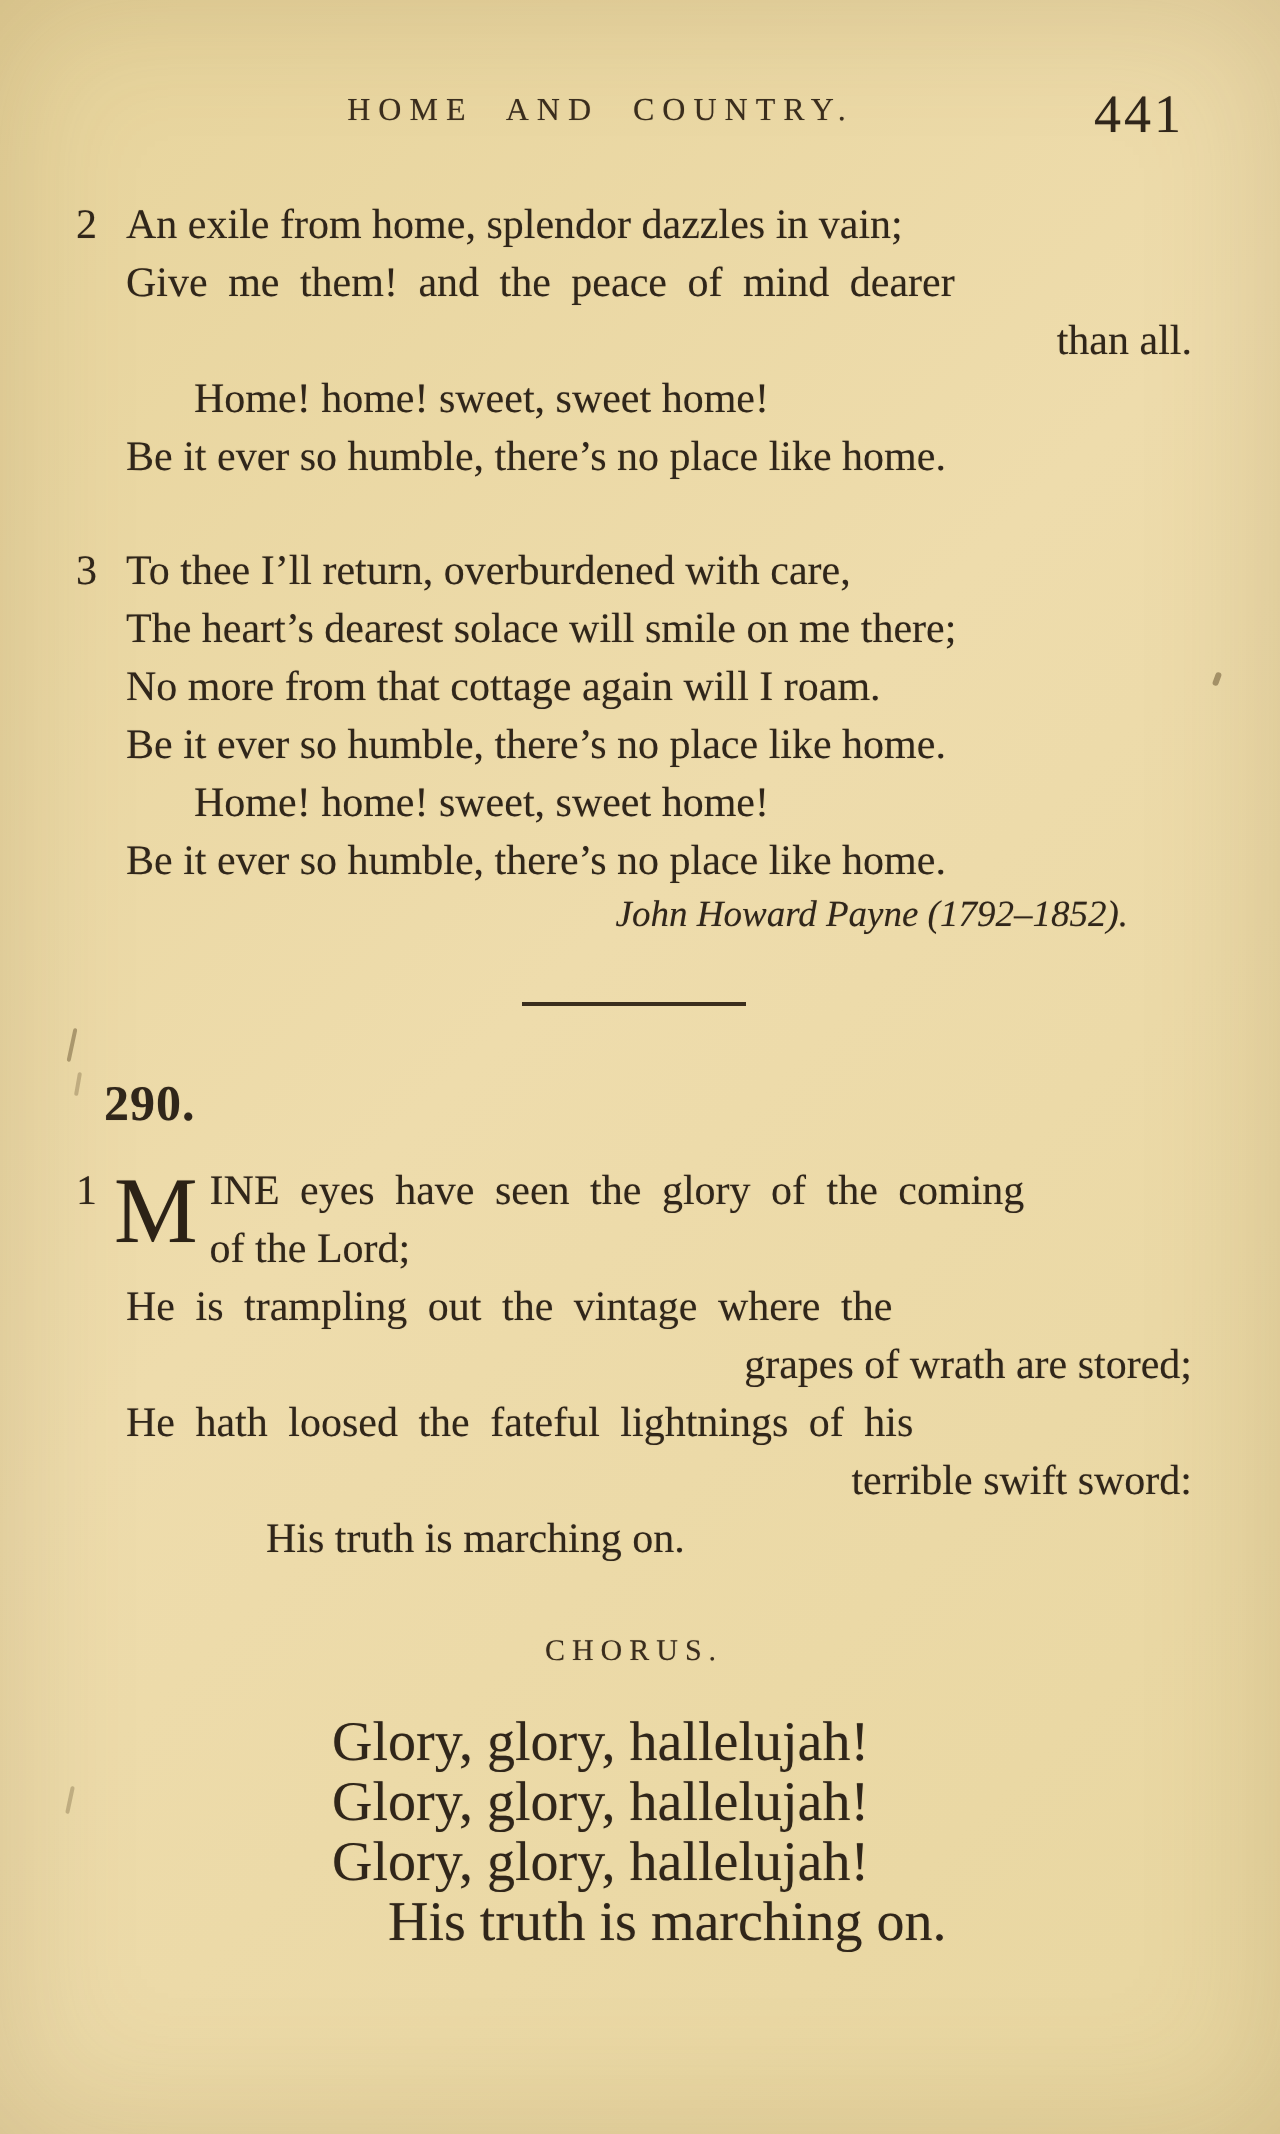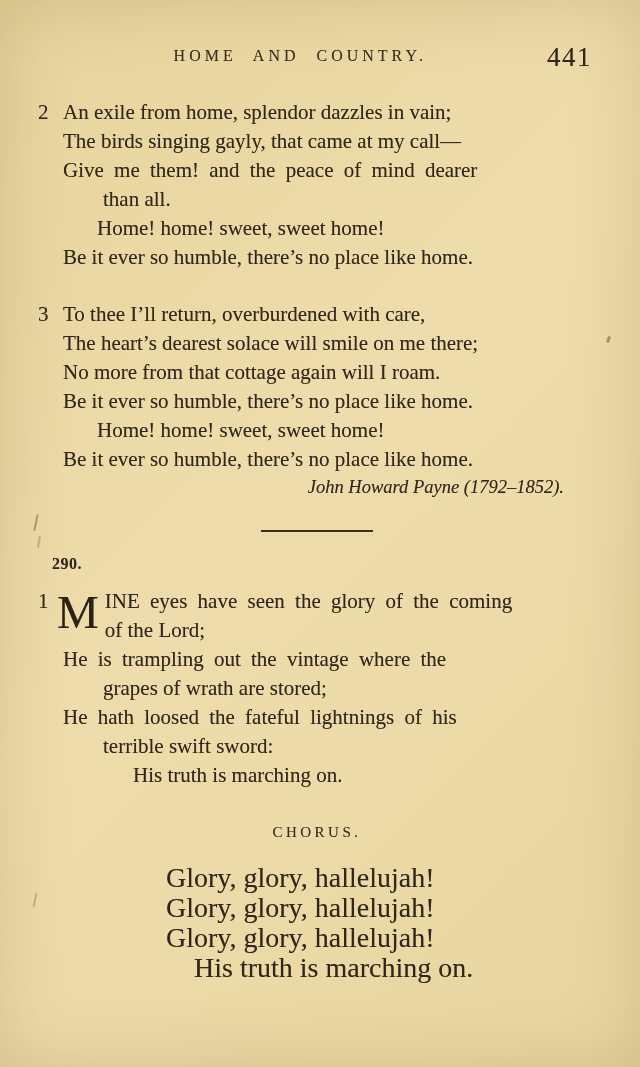--- a/index.html
+++ b/index.html
@@ -52,21 +52,21 @@
     font-size: 21px;
   }
   .verse + .verse { margin-top: 28px; }
   .verse-num {
     position: absolute;
     left: 0;
     top: 0;
     line-height: 29px;
   }
   .line { line-height: 29px; white-space: nowrap; }
-  .line.cont { padding-left: 40px; }
+  .line.cont { padding-left: 40px; text-align: right; }
   .line.refrain { padding-left: 34px; }
   .line.truth { padding-left: 70px; }
   .line.ws { word-spacing: 5px; }
   .line.clear { clear: left; }
   .line.dc2 { padding-left: 14px; }
 
   .attribution {
     padding-right: 32px;
     text-align: right;
     font-style: italic;
@@ -74,23 +74,23 @@
     line-height: 26px;
   }
 
   .divider {
     width: 112px;
     border-top: 2.5px solid #3b2e1d;
     margin: 30px auto 0 auto;
   }
 
   .hymn-number {
-    margin: 23px 0 0 14px;
+    margin: 36px 0 0 14px;
     font-weight: bold;
-    font-size: 16px;
+    font-size: 25px;
     letter-spacing: 0.5px;
   }
 
   .dropcap-verse { margin-top: 14px; }
   .dropcap {
     float: left;
     font-size: 47px;
     line-height: 50px;
     height: 54px;
     margin-left: -6px;
@@ -133,21 +133,20 @@
   <header class="page-header">
     <span class="running-title">HOME AND COUNTRY.</span>
     <span class="page-number">441</span>
   </header>
 
   <section>
 
     <div class="verse">
       <span class="verse-num">2</span>
       <div class="line">An exile from home, splendor dazzles in vain;</div>
-      <div class="line">The birds singing gayly, that came at my call—</div>
       <div class="line ws">Give me them! and the peace of mind dearer</div>
       <div class="line cont">than all.</div>
       <div class="line refrain">Home! home! sweet, sweet home!</div>
       <div class="line">Be it ever so humble, there’s no place like home.</div>
     </div>
 
     <div class="verse">
       <span class="verse-num">3</span>
       <div class="line">To thee I’ll return, overburdened with care,</div>
       <div class="line">The heart’s dearest solace will smile on me there;</div>

